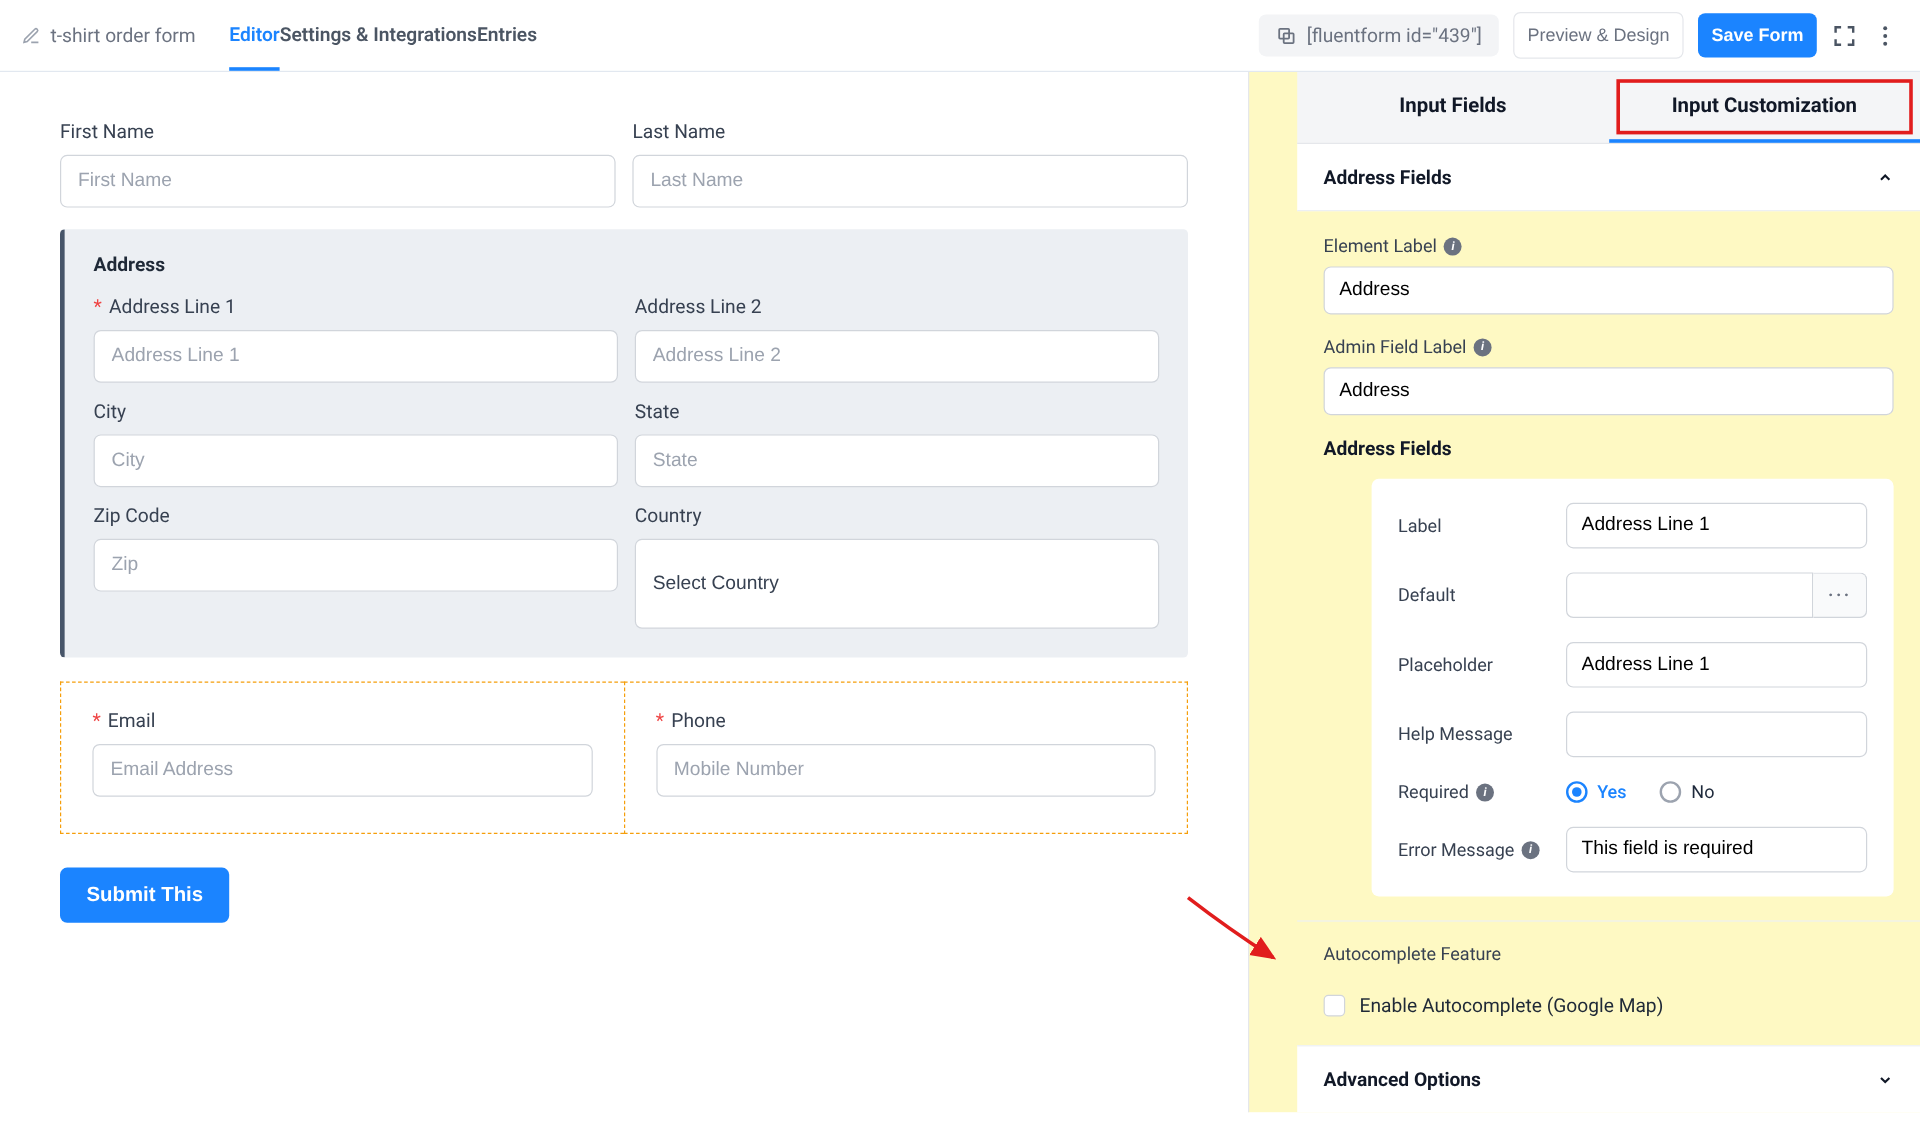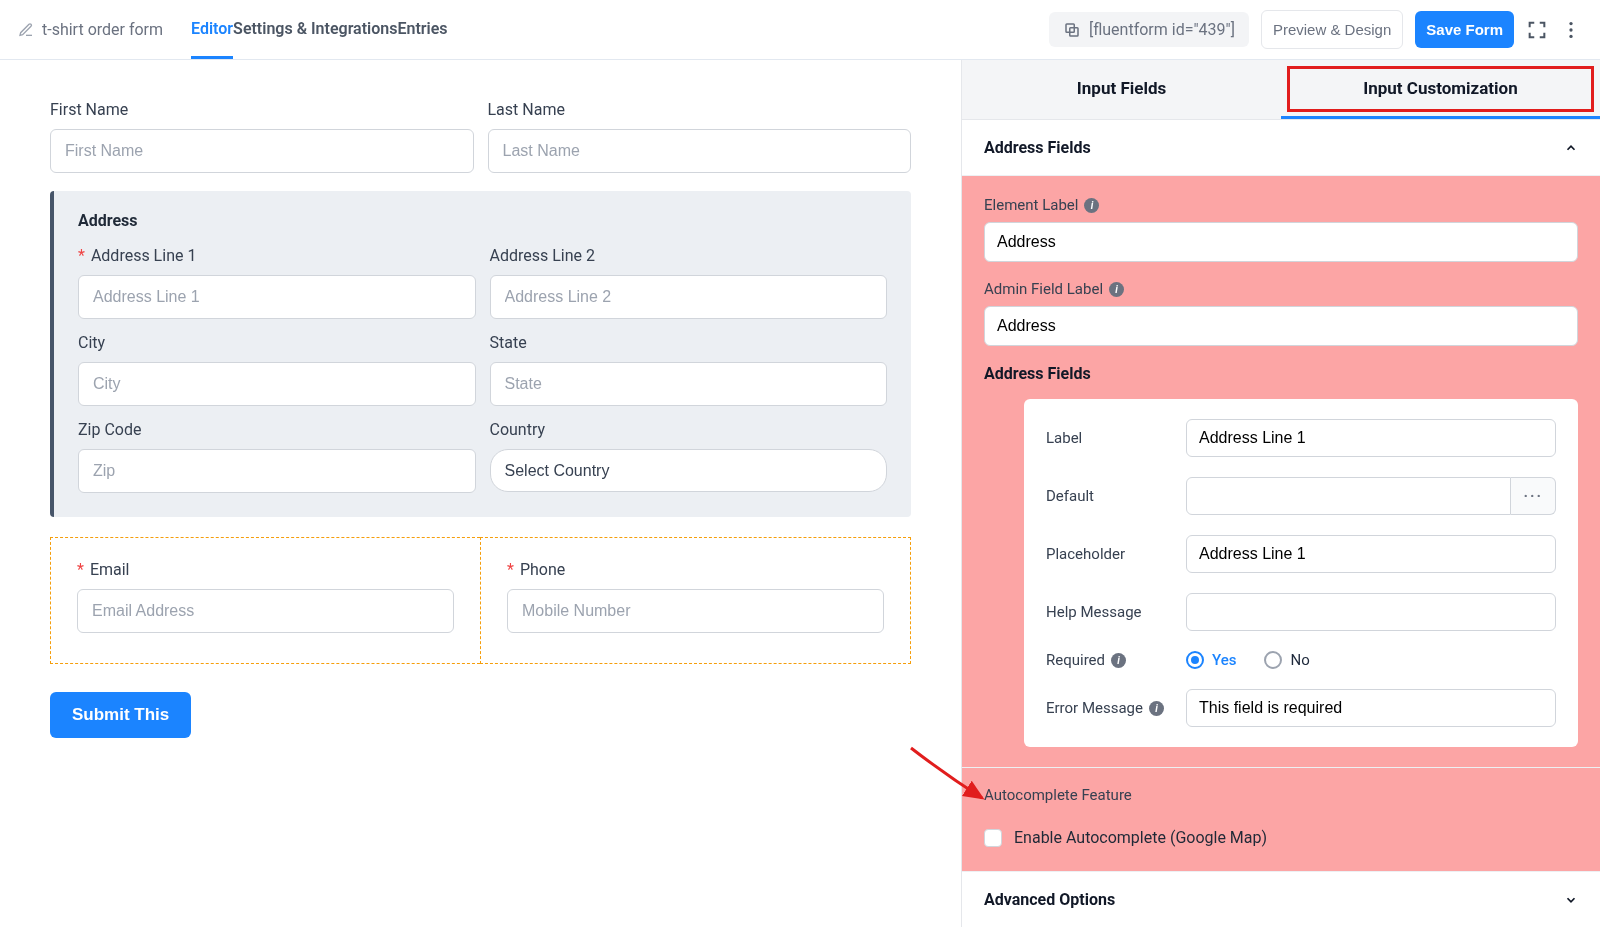--- a/index.html
+++ b/index.html
@@ -15,30 +15,30 @@
 .topbar-right { margin-left: auto; display: flex; align-items: center; gap: 12px; }
 .shortcode-box { display: flex; align-items: center; gap: 8px; background: #f3f4f6; border-radius: 6px; padding: 8px 14px; color: #6b7280; font-size: 16px; }
 .btn { border: none; border-radius: 6px; padding: 10px 11px; font-size: 15px; font-weight: 500; cursor: pointer; }
 .btn-outline { background: #fff; border: 1px solid #e5e7eb; color: #6b7280; }
 .btn-primary { background: #1b84ff; color: #fff; font-weight: 600; }
 .expand-icon, .dots-icon { width: 22px; height: 22px; color: #4b5563; cursor: pointer; }
 
 
 .layout { display: flex; }
 .canvas { flex: 1; padding: 40px 50px 50px 50px; }
-.sidebar { width: 639px; border-left: 1px solid #e5e7eb; background: #fca5a5; position: relative; }
+.sidebar { width: 560px; border-left: 1px solid #e5e7eb; background: #fef9c3; position: relative; padding-left: 40px; }
 
 
 .row { display: flex; gap: 14px; margin-bottom: 18px; }
 .col { flex: 1; }
 .field-label { display: block; font-size: 16px; color: #374151; margin-bottom: 10px; }
 .required { color: #ef4444; margin-right: 6px; }
 .input { width: 100%; border: 1px solid #d1d5db; border-radius: 6px; padding: 12px 14px; font-size: 16px; color: #374151; background: #fff; }
 .input::placeholder { color: #9ca3af; }
-.select { width: 100%; border: 1px solid #d1d5db; border-radius: 18px; padding: 12px 14px; font-size: 16px; color: #374151; background: #fff; appearance: none; }
+.select { width: 100%; border: 1px solid #d1d5db; border-radius: 6px; padding: 28px 14px; font-size: 16px; color: #374151; background: #fff; appearance: none; }
 
 .address-block { background: #eceff3; border-left: 4px solid #475569; border-radius: 4px; padding: 20px 24px 24px 24px; margin-bottom: 20px; }
 .address-title { font-weight: 700; font-size: 16px; color: #1f2937; margin-bottom: 16px; }
 .address-block .row { margin-bottom: 14px; }
 .address-block .row:last-child { margin-bottom: 0; }
 
 .dashed-row { display: flex; gap: 0; margin-bottom: 28px; }
 .dashed-col { flex: 1; border: 1px dashed #f59e0b; padding: 22px 26px 30px 26px; }
 .dashed-col:first-child { border-right: none; }
 

